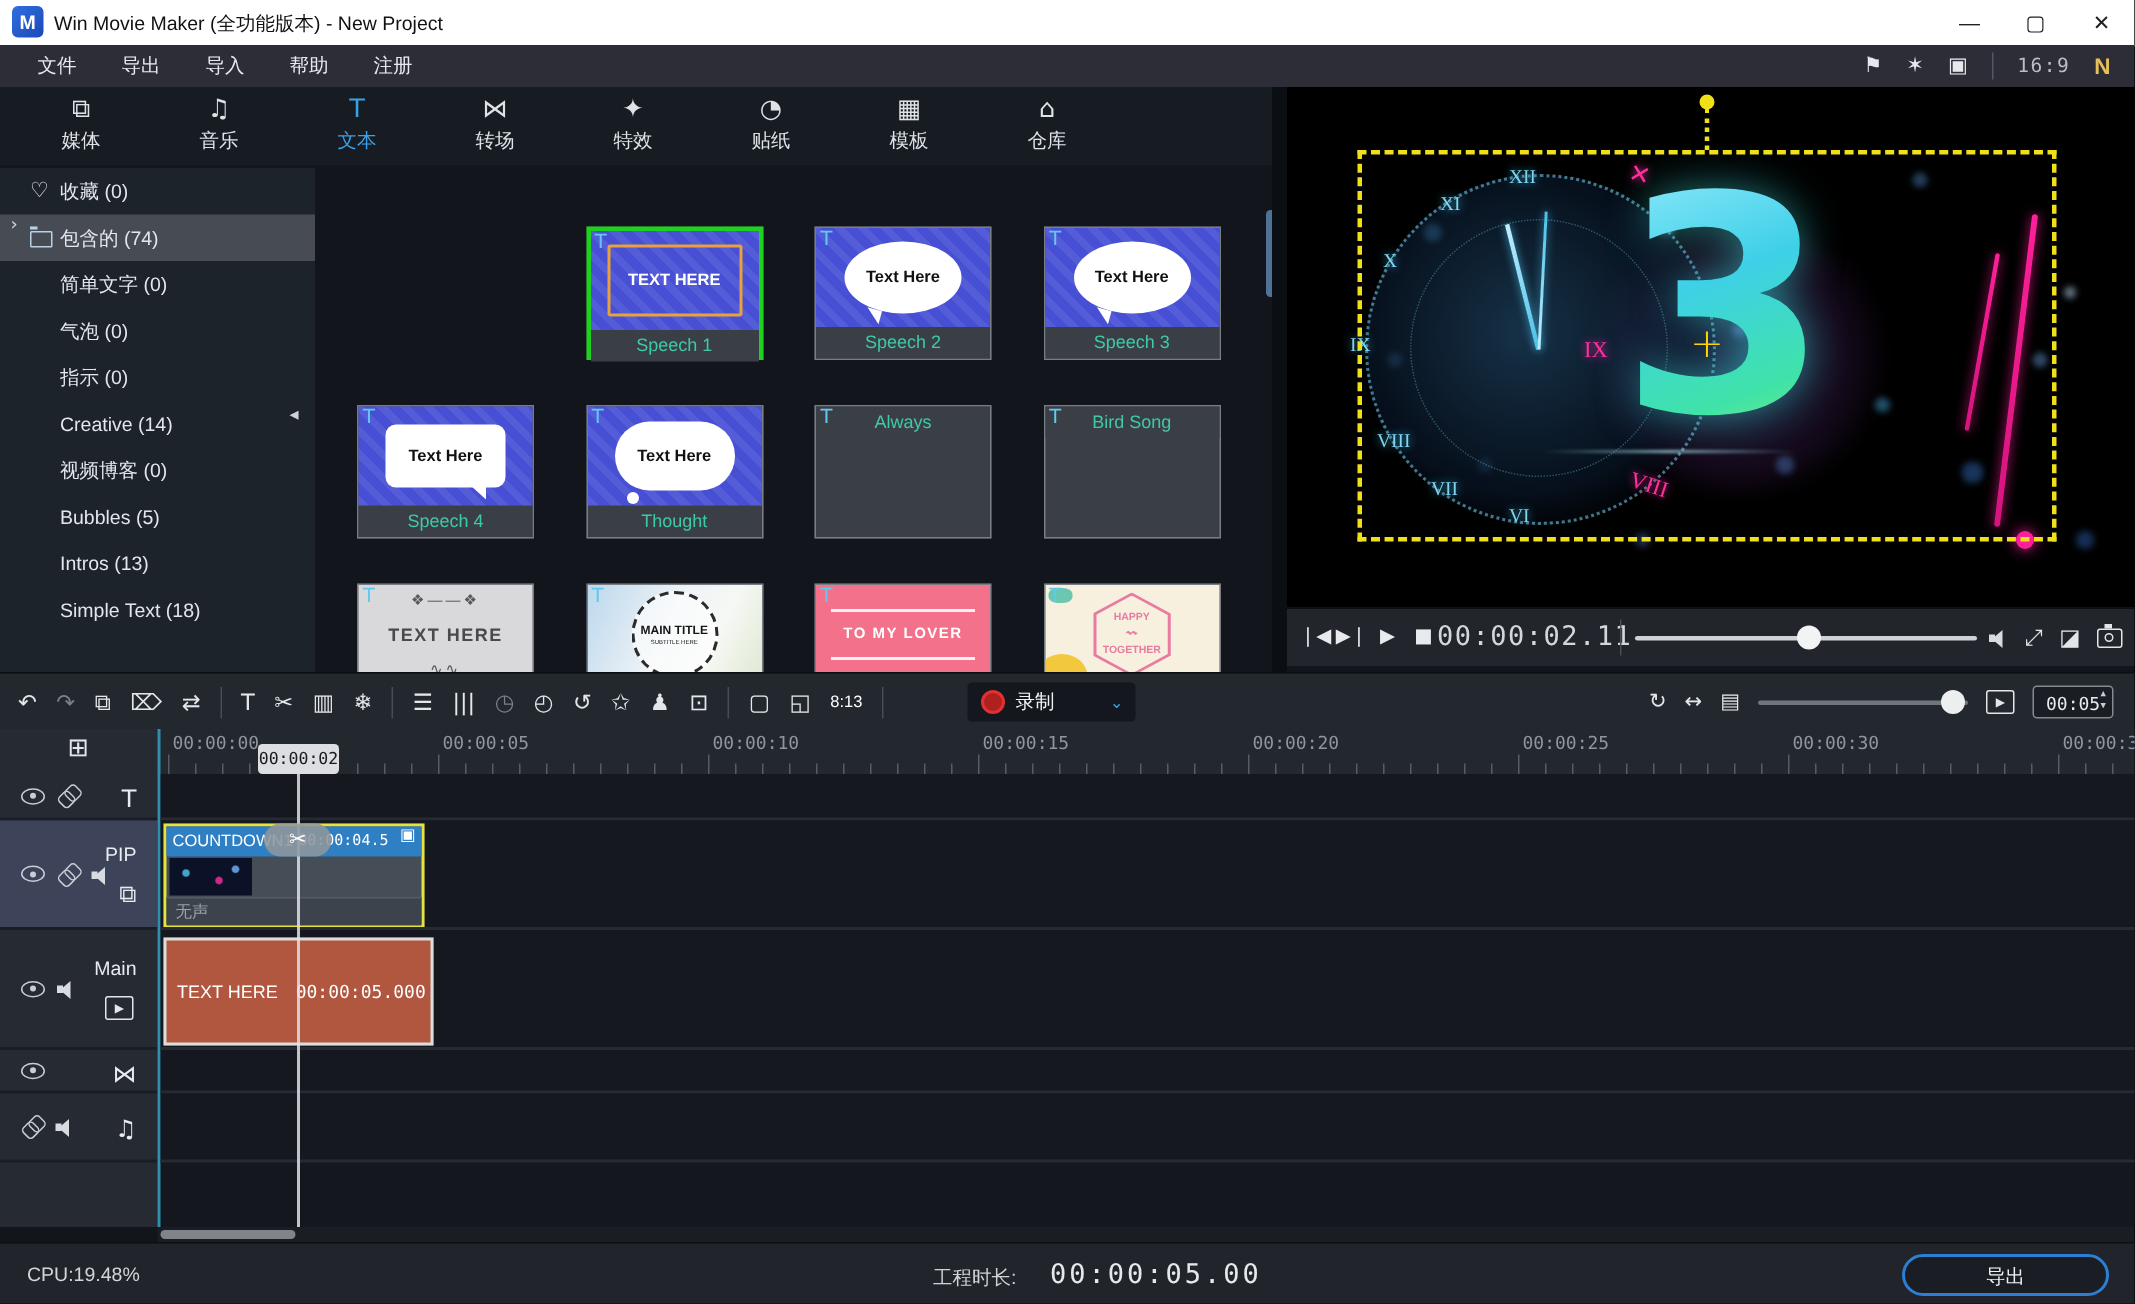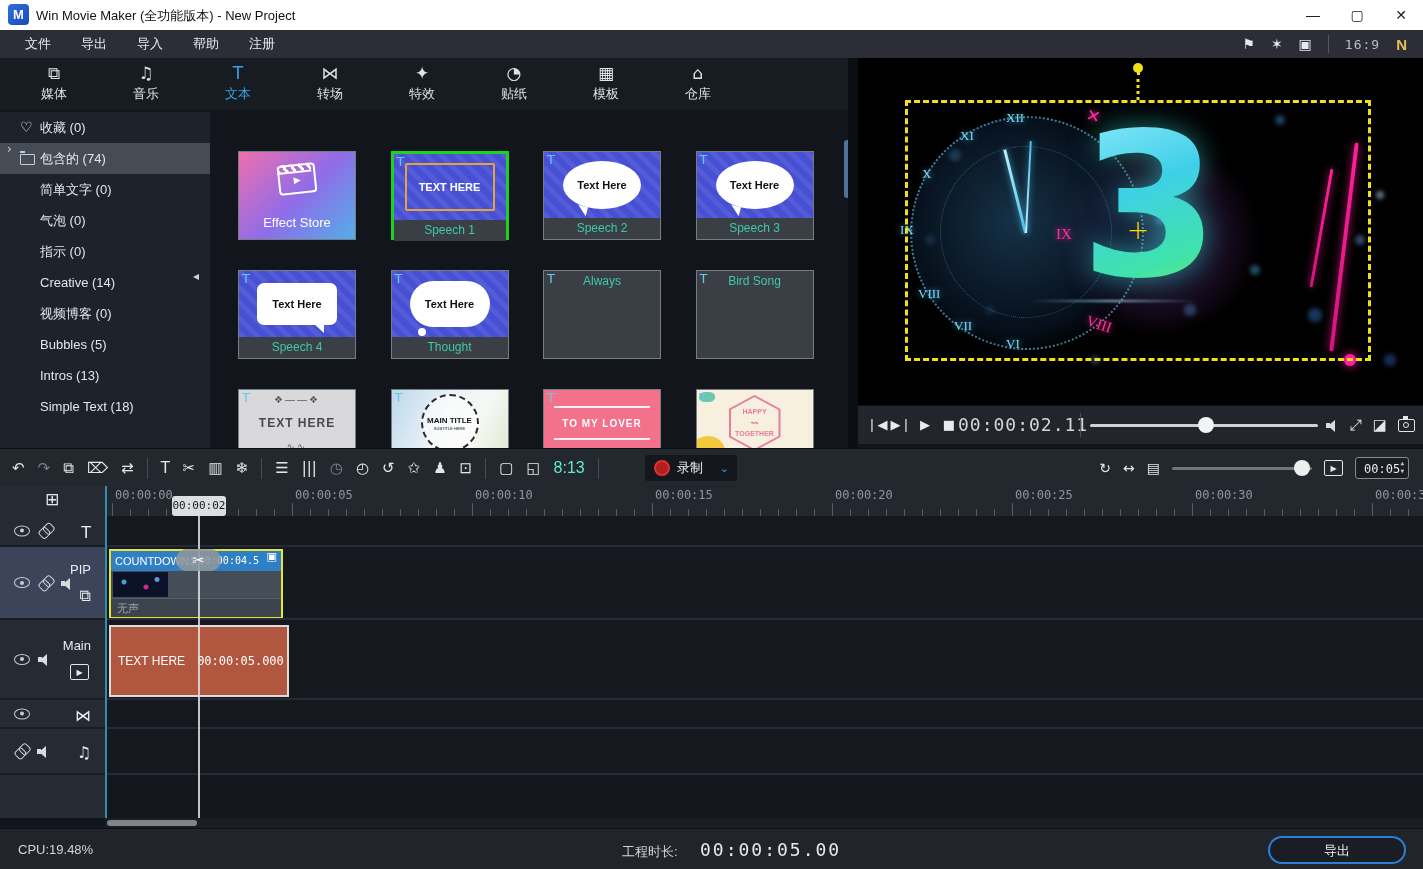--- a/index.html
+++ b/index.html
@@ -180,23 +180,23 @@
   .ic-camera{position:relative;width:15px;height:11px;border:1.5px solid #e2e5e9;border-radius:2px;display:inline-block;}
   .ic-camera::before{content:"";position:absolute;left:4px;top:-4px;width:5px;height:3px;background:#e2e5e9;}
   .ic-camera::after{content:"";position:absolute;left:4px;top:2px;width:4px;height:4px;border:1.5px solid #e2e5e9;border-radius:50%;}
   #pv-icons{position:absolute;right:8px;top:0;height:38px;display:flex;align-items:center;gap:11px;}
   #pv-icons .gly{color:#e2e5e9;font-size:15px;}
 
   
   #tl-toolbar{position:absolute;left:0;top:448px;width:1423px;height:38px;background:#23272e;border-top:1px solid #0b0e12;}
   #tb-left{position:absolute;left:12px;top:0;height:38px;display:flex;align-items:center;gap:13px;}
   #tb-left .gly{color:#e3e6ea;font-size:15px;}
-  #tb-left .tb-text{color:#5eead4;font-size:16px;}
+  #tb-left .tb-text{color:#ffffff;font-size:11px;}
   .tb-sep{width:1px;height:21px;background:#474d55;}
-  #record-btn{position:absolute;left:645px;top:6px;width:92px;height:26px;background:#14171d;border-radius:3px;
+  #record-btn{position:absolute;left:645px;top:6px;width:112px;height:26px;background:#14171d;border-radius:3px;
     display:flex;align-items:center;gap:7px;padding-left:9px;box-sizing:border-box;}
   #rec-dot{width:12px;height:12px;border-radius:50%;border:2px solid #e03131;background:#b02020;}
   #record-label{color:#f0f2f4;font-size:13px;}
   #rec-chev{margin-left:auto;margin-right:8px;color:#3aa0e8;font-size:11px;}
   #tb-right{position:absolute;right:14px;top:0;height:38px;display:flex;align-items:center;gap:12px;}
   #tb-right .gly{color:#e3e6ea;font-size:14px;}
   #zoom-slider{position:relative;width:140px;height:3px;background:#70757c;border-radius:2px;}
   #zoom-knob{position:absolute;right:2px;top:-7px;width:16px;height:16px;border-radius:50%;background:#eceef0;}
   .ic-playbox{position:relative;width:17px;height:14px;border:1.5px solid #e3e6ea;border-radius:2px;display:inline-block;}
   .ic-playbox::after{content:"▶";position:absolute;left:50%;top:50%;transform:translate(-50%,-50%);font-size:8px;color:#e3e6ea;}
@@ -339,26 +339,20 @@
         <div class="side-item"><span>气泡 (0)</span></div>
         <div class="side-item"><span>指示 (0)</span></div>
         <div class="side-item"><span>Creative (14)</span></div>
         <div class="side-item"><span>视频博客 (0)</span></div>
         <div class="side-item"><span>Bubbles (5)</span></div>
         <div class="side-item"><span>Intros (13)</span></div>
         <div class="side-item"><span>Simple Text (18)</span></div>
       </div>
     <span id="collapse-handle" class="gly">◂</span>
     <div id="grid">
-        <div class="card nolabel" style="left: 28px; top: 41px;">
-          <div class="thumb th-effect-store">
-            <div class="clapper"></div>
-            <div class="es-text">Effect Store</div>
-          </div>
-        </div>
         <div class="card selected" style="left: 180.5px; top: 41px;">
           <div class="thumb th-speech-rect">
             <div class="bub">TEXT HERE</div>
           </div>
           <span class="tbadge">T</span>
           <div class="label">Speech 1</div>
         </div>
         <div class="card" style="left: 333px; top: 41px;">
           <div class="thumb th-speech-oval">
             <div class="bub">Text Here</div>

